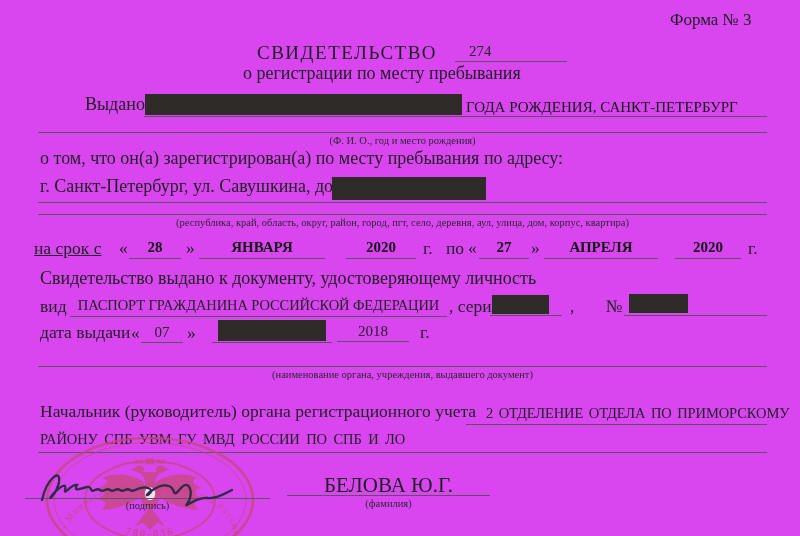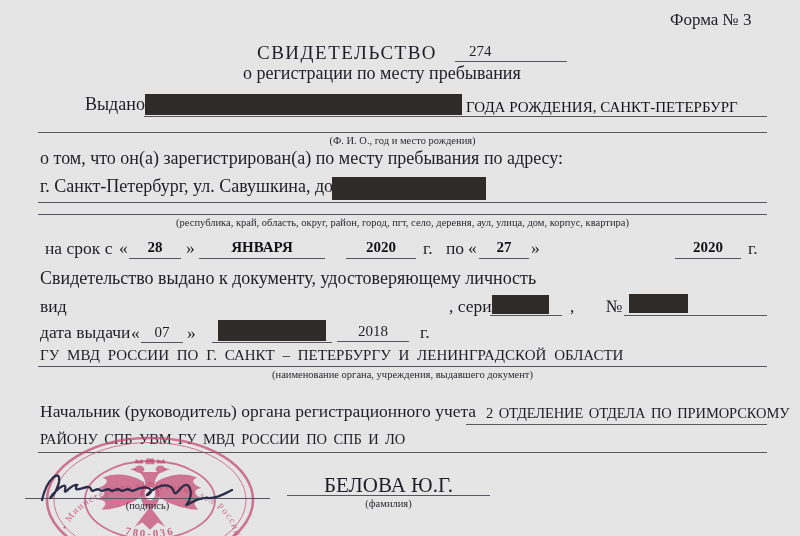--- a/index.html
+++ b/index.html
@@ -1,18 +1,18 @@
 <!DOCTYPE html>
 <html><head>
 <meta charset="utf-8">
 <style>
   html,body{margin:0;padding:0;}
   .page{
     position:relative;width:800px;height:536px;overflow:hidden;
-    background:#e5e5e5;
+    background:#d946ef;
     font-family:"Liberation Serif","DejaVu Serif",serif;
     color:#1e1e24;
   }
   .abs{position:absolute;white-space:pre;}
   .t{font-size:18px;}
   .t2{font-size:17.5px;}
   .cap{font-size:10.5px;color:#2a2a30;text-align:center;}
   .bb{border-bottom:1.4px solid #56565e;}
   .bt{border-top:1.4px solid #56565e;}
   .bar{background:#2e2b29;}
@@ -41,55 +41,56 @@
   <div class="abs bt" style="left:38px;top:132px;width:729px;height:0;"></div>
   <div class="abs cap" style="left:38px;top:135px;width:729px;">(Ф. И. О., год и место рождения)</div>
 
   <div class="abs t" style="left:40px;top:148px;">о том, что он(а) зарегистрирован(а) по месту пребывания по адресу:</div>
   <div class="abs bb" style="left:38px;top:179px;width:729px;height:23px;"></div>
   <div class="abs t" style="left:40px;top:176px;">г. Санкт-Петербург, ул. Савушкина, дом</div>
   <div class="abs bar" style="left:332px;top:177px;width:154px;height:23px;"></div>
   <div class="abs bt" style="left:38px;top:214px;width:729px;height:0;"></div>
   <div class="abs cap" style="left:38px;top:217px;width:729px;">(республика, край, область, округ, район, город, пгт, село, деревня, аул, улица, дом, корпус, квартира)</div>
 
-  <div class="abs t2" style="left:45px;top:238px;">на срок с</div>
+  <div class="abs t2" style="left:34px;top:238px;text-decoration:underline;">на срок с</div>
   <div class="abs t2" style="left:119px;top:238px;">«</div>
   <div class="abs bb blank val" style="left:129px;top:237px;width:52px;height:21px;">28</div>
   <div class="abs t2" style="left:186px;top:238px;">»</div>
   <div class="abs bb blank val" style="left:199px;top:237px;width:126px;height:21px;">ЯНВАРЯ</div>
   <div class="abs bb blank val" style="left:346px;top:237px;width:70px;height:21px;">2020</div>
   <div class="abs t2" style="left:423px;top:238px;">г.</div>
   <div class="abs t2" style="left:446px;top:238px;">по</div>
   <div class="abs t2" style="left:468px;top:238px;">«</div>
   <div class="abs bb blank val" style="left:479px;top:237px;width:50px;height:21px;">27</div>
   <div class="abs t2" style="left:531px;top:238px;">»</div>
+  <div class="abs bb blank val" style="left:544px;top:237px;width:114px;height:21px;">АПРЕЛЯ</div>
   <div class="abs bb blank val" style="left:675px;top:237px;width:66px;height:21px;">2020</div>
   <div class="abs t2" style="left:748px;top:238px;">г.</div>
 
   <div class="abs t" style="left:40px;top:268px;">Свидетельство выдано к документу, удостоверяющему личность</div>
   <div class="abs t2" style="left:40px;top:296px;">вид</div>
+  <div class="abs bb blank caps" style="left:70px;top:295px;width:377px;height:21px;">ПАСПОРТ ГРАЖДАНИНА РОССИЙСКОЙ ФЕДЕРАЦИИ</div>
   <div class="abs t2" style="left:449px;top:296px;">, серия</div>
   <div class="abs bb" style="left:490px;top:295px;width:72px;height:20px;"></div>
   <div class="abs bar" style="left:492px;top:295px;width:57px;height:19px;"></div>
   <div class="abs t2" style="left:570px;top:296px;">,</div>
   <div class="abs t2" style="left:606px;top:296px;">№</div>
   <div class="abs bb" style="left:624px;top:295px;width:143px;height:20px;"></div>
   <div class="abs bar" style="left:629px;top:294px;width:59px;height:19px;"></div>
 
   <div class="abs t2" style="left:40px;top:322px;">дата выдачи</div>
   <div class="abs t2" style="left:131px;top:323px;">«</div>
   <div class="abs bb blank valn" style="left:141px;top:322px;width:42px;height:20px;line-height:20px;">07</div>
   <div class="abs t2" style="left:187px;top:323px;">»</div>
   <div class="abs bb" style="left:212px;top:321px;width:120px;height:21px;"></div>
   <div class="abs bar" style="left:218px;top:320px;width:108px;height:21px;"></div>
   <div class="abs bb blank valn" style="left:337px;top:321px;width:72px;height:20px;line-height:20px;">2018</div>
   <div class="abs t2" style="left:420px;top:322px;">г.</div>
 
   <div class="abs bb" style="left:38px;top:345px;width:729px;height:21px;"></div>
-  <div class="abs ws" style="left:40px;top:347px;font-size:15px;">ГУ МВД РОССИИ ПО Г. САНКТ – ПЕТЕРБУРГУ И ЛЕНИНГРАДСКОЙ ОБЛАСТИ</div>
   <div class="abs cap" style="left:38px;top:369px;width:729px;">(наименование органа, учреждения, выдавшего документ)</div>
 
   <div class="abs t2" style="left:40px;top:401px;">Начальник (руководитель) органа регистрационного учета</div>
   <div class="abs bb" style="left:466px;top:401px;width:301px;height:23px;"></div>
   <div class="abs caps" style="left:486px;top:405px;word-spacing:2px;">2 ОТДЕЛЕНИЕ ОТДЕЛА ПО ПРИМОРСКОМУ</div>
   <div class="abs bb" style="left:38px;top:430px;width:729px;height:22px;"></div>
   <div class="abs caps" style="left:40px;top:431px;word-spacing:3px;">РАЙОНУ СПБ УВМ ГУ МВД РОССИИ ПО СПБ И ЛО</div>
 
   <svg class="abs" style="left:0;top:400px;" width="300" height="260" viewBox="0 0 300 260">
     <g stroke="#c34a72" fill="none" opacity="0.72">

